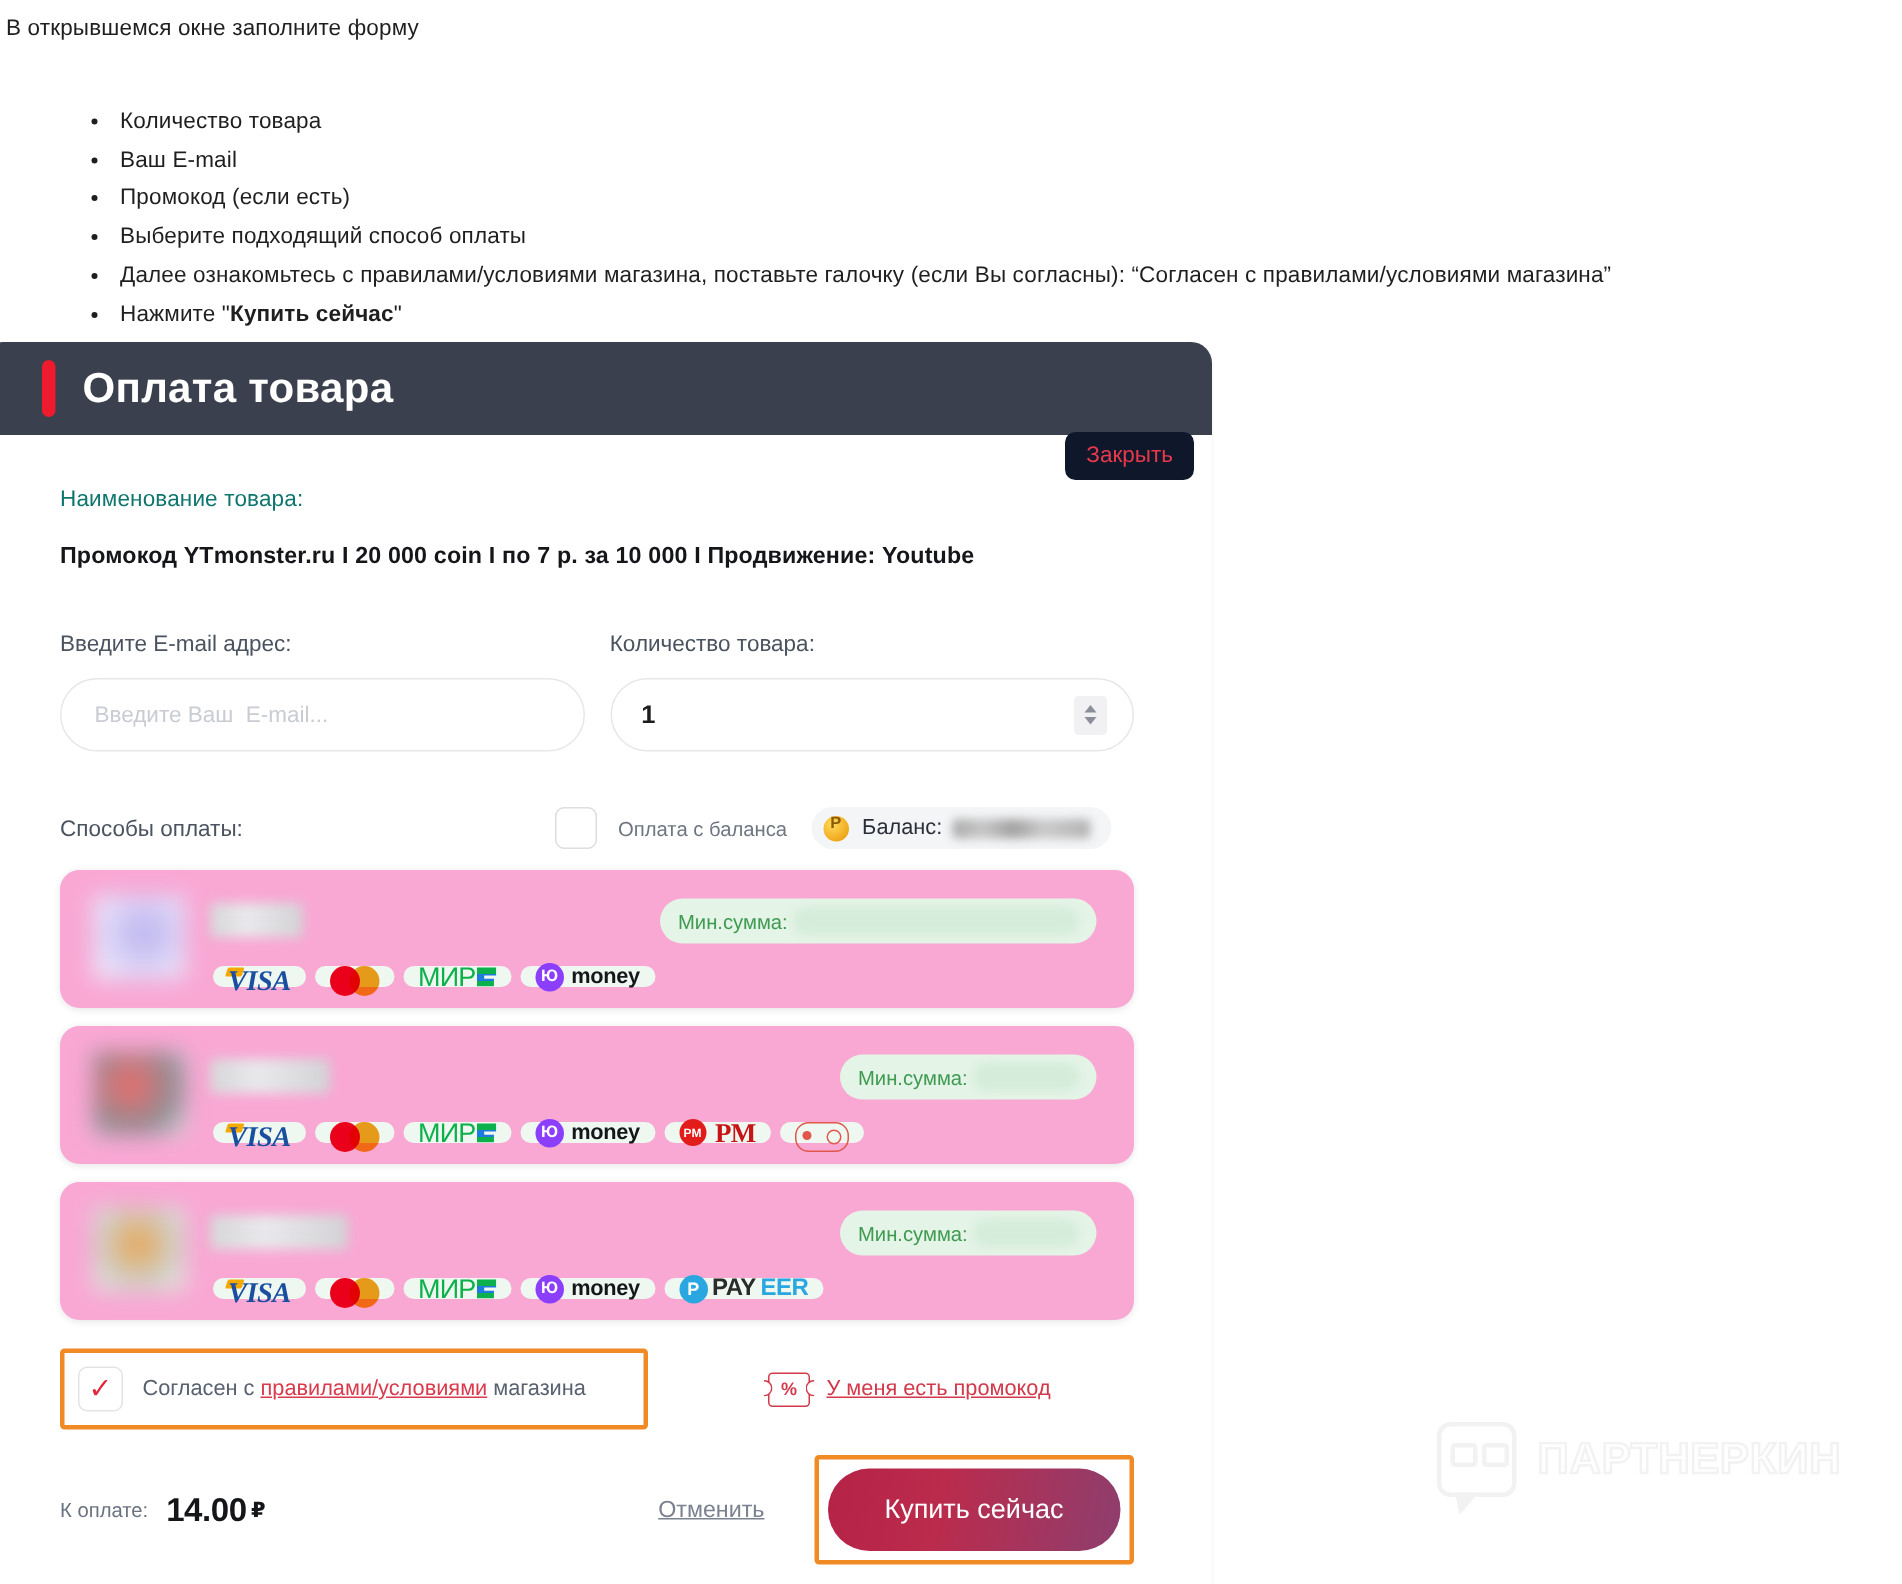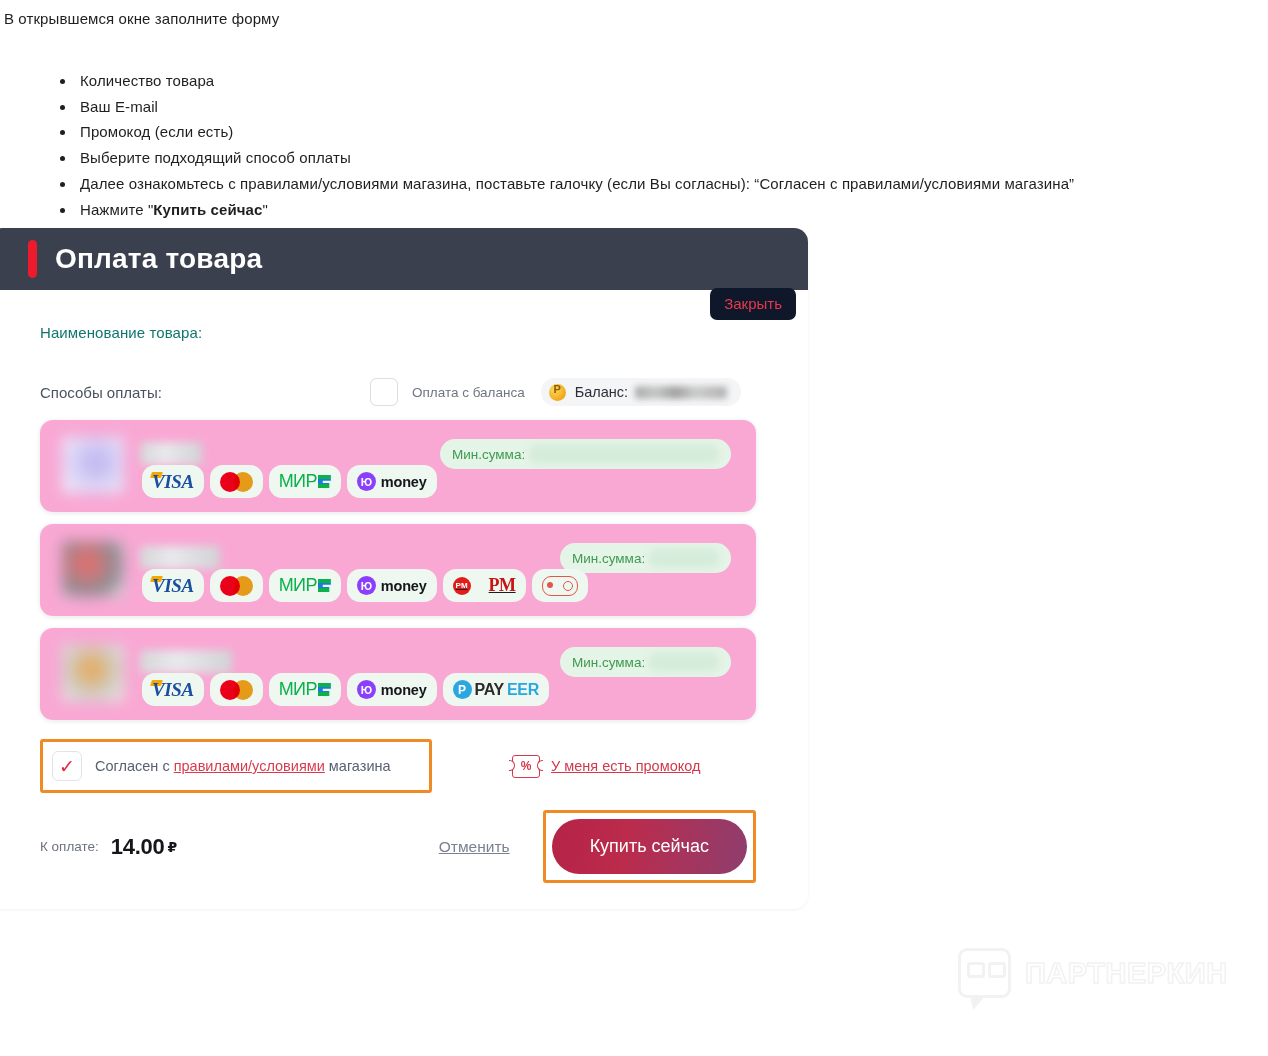--- a/index.html
+++ b/index.html
@@ -185,22 +185,22 @@
   .minsum.m2{left:520px;right:25px;}
   .minsum.m2 .ms-val{width:105px;}
   .minsum.m3{left:520px;right:25px;}
   .minsum.m3 .ms-val{width:105px;}
 
   .logos{
     position:absolute;left:102px;bottom:14px;
     display:flex;align-items:center;gap:6px;
   }
   .logo{
-    height:33px;border-radius:13px;background:#eef8f0;
-    display:flex;align-items:center;justify-content:center;
+    height:14px;border-radius:13px;background:#eef8f0;
+    display:flex;justify-content:center;
     padding:0 10px;
   }
 
   
   .visa{font-family:"Liberation Serif",serif;font-style:italic;font-weight:700;font-size:19px;color:#1a4fa0;letter-spacing:-.4px;position:relative;}
   .visa::before{content:"";position:absolute;left:-1px;top:1px;width:11px;height:6px;background:#f5a800;transform:skewX(-18deg);border-radius:1px;}
   .visa span{position:relative;}
 
   .mc{position:relative;width:33px;height:20px;}
   .mc i{position:absolute;top:0;width:20px;height:20px;border-radius:50%;display:block;}
@@ -208,21 +208,21 @@
   .mc .r{right:0;background:#f79e1b;mix-blend-mode:multiply;}
 
   .mir{font-weight:400;font-size:18px;color:#0cb14b;letter-spacing:-.6px;display:flex;align-items:center;}
   .mir .flag{display:inline-block;width:13px;height:13px;margin-left:1px;background:linear-gradient(180deg,#0cb14b 0 34%,#1f7ae0 34% 67%,#0cb14b 67% 100%);
     clip-path:polygon(0 0,100% 0,100% 45%,38% 45%,38% 62%,88% 62%,88% 100%,0 100%);}
 
   .yoo{display:flex;align-items:center;gap:5px;}
   .yoo-mark{width:19px;height:19px;border-radius:50%;background:#8b3ffd;color:#fff;font-size:11px;font-weight:700;display:flex;align-items:center;justify-content:center;}
   .yoo-txt{font-size:14.5px;font-weight:700;color:#15161a;letter-spacing:-.2px;}
 
-  .pm{display:flex;align-items:center;gap:18px;text-decoration:underline;}
+  .pm{display:flex;align-items:center;gap:6px;}
   .pm-circle{width:18px;height:18px;border-radius:50%;background:#e21b1b;color:#fff;font-size:8px;font-weight:700;display:flex;align-items:center;justify-content:center;}
   .pm-txt{font-family:"Liberation Serif",serif;font-weight:700;font-size:18px;color:#c81414;letter-spacing:-.5px;}
 
   .adv{width:34px;height:18px;border:1.6px solid #e2574c;border-radius:9px;position:relative;}
   .adv::before{content:"";position:absolute;left:4px;top:5px;width:6px;height:6px;background:#e2574c;border-radius:50%;}
   .adv::after{content:"";position:absolute;right:4px;top:4px;width:8px;height:8px;border:1.4px solid #e2574c;border-radius:50%;}
 
   .payeer{display:flex;align-items:center;gap:3px;}
   .payeer-mark{width:19px;height:19px;border-radius:50%;background:#2aa7e0;color:#fff;font-size:12px;font-weight:700;display:flex;align-items:center;justify-content:center;}
   .payeer-a{font-size:16px;font-weight:700;color:#2b2b2b;letter-spacing:-.3px;}
@@ -329,21 +329,38 @@
 
   <div class="modal-header">
     <div class="header-accent"></div>
     <div class="header-title">Оплата товара</div>
   </div>
   <button class="close-btn">Закрыть</button>
 
   <div class="modal-body">
 
     <div class="field-label">Наименование товара:</div>
-
+    <div class="product-name">Промокод YTmonster.ru I 20 000 coin I по 7 р. за 10 000 I Продвижение: Youtube</div>
+
+    <div class="inputs-row">
+      <div class="col-email">
+        <label class="input-caption">Введите E-mail адрес:</label>
+        <input class="text-input" type="text" placeholder="Введите Ваш  E-mail..." style="">
+      </div>
+      <div class="col-qty">
+        <label class="input-caption">Количество товара:</label>
+        <div class="qty-wrap">
+          <input class="text-input qty-input" type="text" value="1" style="">
+          <div class="spinner">
+            <span class="spin-up"></span>
+            <span class="spin-dn"></span>
+          </div>
+        </div>
+      </div>
+    </div>
 
     <div class="pay-head">
       <div class="pay-head-label">Способы оплаты:</div>
       <div class="balance-check"></div>
       <div class="balance-text">Оплата с баланса</div>
       <div class="balance-pill">
         <span class="coin"></span>
         <span class="balance-label">Баланс:</span>
         <span class="blur-val"></span>
       </div>

